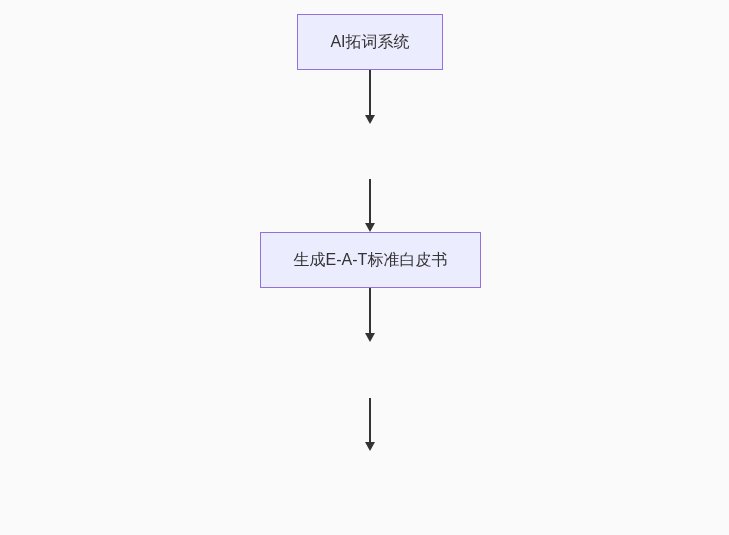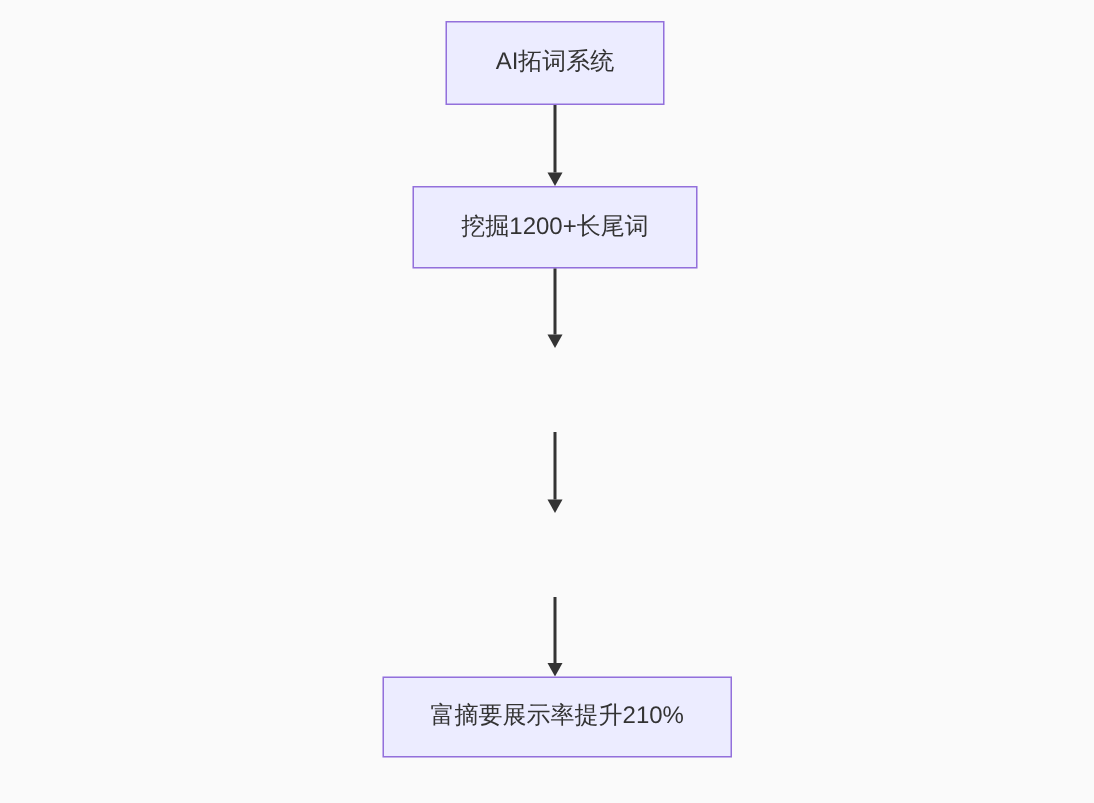--- a/index.html
+++ b/index.html
@@ -72,38 +72,35 @@
 
   <div class="node n1">
     <span>AI拓词系统</span>
   </div>
 
   <div class="edge e1">
     <div class="edge-line"></div>
     <div class="edge-head"></div>
   </div>
 
-  <div class="node n2">
-    <span>挖掘1200+长尾词</span>
-  </div>
 
   <div class="edge e2">
     <div class="edge-line"></div>
     <div class="edge-head"></div>
   </div>
 
+  <div class="node n3">
+    <span>生成E-A-T标准白皮书</span>
+  </div>
 
   <div class="edge e3">
     <div class="edge-line"></div>
     <div class="edge-head"></div>
   </div>
 
 
   <div class="edge e4">
     <div class="edge-line"></div>
     <div class="edge-head"></div>
   </div>
 
-  <div class="node n5">
-    <span>富摘要展示率提升210%</span>
-  </div>
 
 </div>
 
 </body></html>

